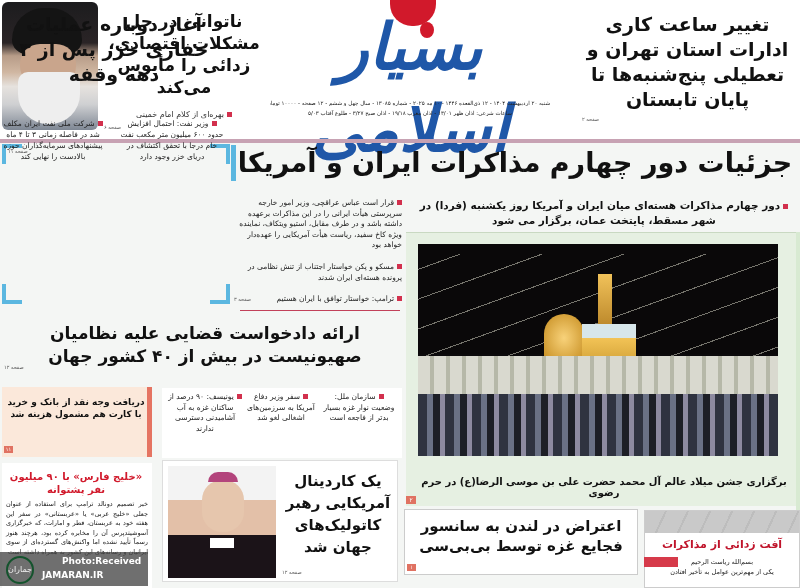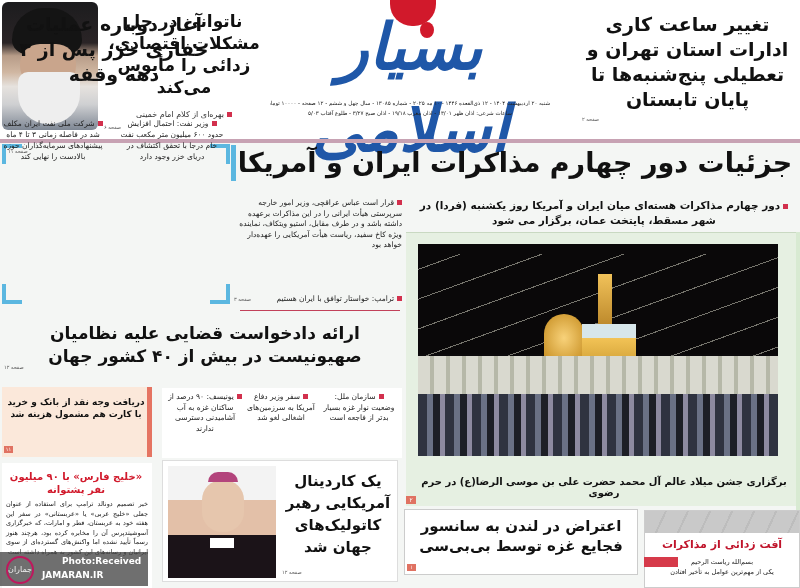--- a/index.html
+++ b/index.html
@@ -83,21 +83,21 @@
   
   #brief-row { left: 162px; top: 388px; width: 240px; height: 70px; background:#fff; }
   .brief { position:absolute; top: 4px; width: 74px; font-size: 7.5px; line-height: 10.5px; text-align: center; color:#222; }
   #brief-1 { right: 6px; } #brief-2 { right: 84px; } #brief-3 { right: 160px; }
 
   
   #gulf-col { left: 2px; top: 463px; width: 150px; height: 125px; background:#fff; }
   #gulf-title { left: 6px; top: 470px; width: 140px; font-size: 10px; line-height: 13px; font-weight: bold; color:#d1192b; text-align:center; }
   #gulf-body { left: 6px; top: 500px; width: 142px; font-size: 6.5px; line-height: 9.5px; text-align: justify; color:#222; }
   #watermark { left: 0; top: 552px; width: 148px; height: 34px; background: rgba(70,70,70,.78); }
-  #watermark-logo { left: 6px; top: 556px; width: 28px; height: 28px; border: 2px solid #be185d; border-radius: 50%; color:#eee; font-size: 8px; text-align:center; line-height:24px; }
+  #watermark-logo { left: 6px; top: 556px; width: 28px; height: 28px; border: 2px solid #14532d; border-radius: 50%; color:#eee; font-size: 8px; text-align:center; line-height:24px; }
   #watermark-line1 { left: 42px; top: 556px; font-size: 9px; color:#fff; direction: ltr; font-weight:bold;margin-left:20px; }
   #watermark-line2 { left: 42px; top: 570px; font-size: 9px; color:#fff; direction: ltr; font-weight:bold; }
 
   
   #cardinal-box { left: 162px; top: 460px; width: 236px; height: 122px; background:#fff; border:1px solid #ddd; }
   #cardinal-photo { left: 168px; top: 466px; width: 108px; height: 112px; background: linear-gradient(180deg,#f3f3f3 0 30%,#e3c0a8 30% 62%,#1b1318 62%); overflow:hidden; }
   #cardinal-photo .cap { position:absolute; left:40px; top:6px; width:30px; height:10px; background:#b3447c; border-radius: 12px 12px 0 0; }
   #cardinal-photo .head { position:absolute; left:34px; top:14px; width:42px; height:52px; background:#e6c6ad; border-radius: 20px; }
   #cardinal-photo .collar { position:absolute; left:42px; top:72px; width:24px; height:10px; background:#fff; }
   #cardinal-headline { left: 280px; top: 470px; width: 116px; font-size: 15px; line-height: 22px; font-weight: bold; text-align: center; }
@@ -154,20 +154,21 @@
     <div class="corner c-bl"></div>
     <div class="corner c-br"></div>
 </div>
 <div id="drill-headline" class="abs">آغاز دوباره عملیات حفاری خزر پس از ۳ دهه وقفه</div>
 <div id="drill-sub1" class="abs small-txt"><span class="bullet-sq"></span><span>وزیر نفت: احتمال افزایش حدود ۶۰۰ میلیون متر مکعب نفت خام درجا با تحقق اکتشاف در دریای خزر وجود دارد</span></div>
 <div id="drill-sub2" class="abs small-txt"><span class="bullet-sq"></span><span>شرکت ملی نفت ایران مکلف شد در فاصله زمانی ۳ تا ۴ ماه پیشنهادهای سرمایه‌گذاران حوزه بالادست را نهایی کند</span></div>
 <div id="drill-page" class="abs">صفحه ۱۱</div>
 
 <div id="side-notes" class="abs">
   <div id="side-note-1" class="side-note"><span class="bullet-sq"></span><span>قرار است عباس عراقچی، وزیر امور خارجه سرپرستی هیأت ایرانی را در این مذاکرات برعهده داشته باشد و در طرف مقابل، استیو ویتکاف، نماینده ویژه کاخ سفید، ریاست هیأت آمریکایی را عهده‌دار خواهد بود</span></div>
+  <div id="side-note-2" class="side-note"><span class="bullet-sq"></span><span>مسکو و پکن خواستار اجتناب از تنش نظامی در پرونده هسته‌ای ایران شدند</span></div>
   <div id="side-note-3" class="side-note"><span class="bullet-sq"></span><span>ترامپ: خواستار توافق با ایران هستیم</span></div>
 </div>
 <div id="side-notes-page" class="abs">صفحه ۳</div>
 <div id="side-notes-rule" class="abs"></div>
 
 <div id="lead-sub" class="abs"><span class="bullet-sq"></span><span>دور چهارم مذاکرات هسته‌ای میان ایران و آمریکا روز یکشنبه (فردا) در شهر مسقط، پایتخت عمان، برگزار می شود</span></div>
 
 <div id="photo-box" class="abs"></div>
 <div id="shrine-photo" class="abs">
   <div class="sky"></div>

